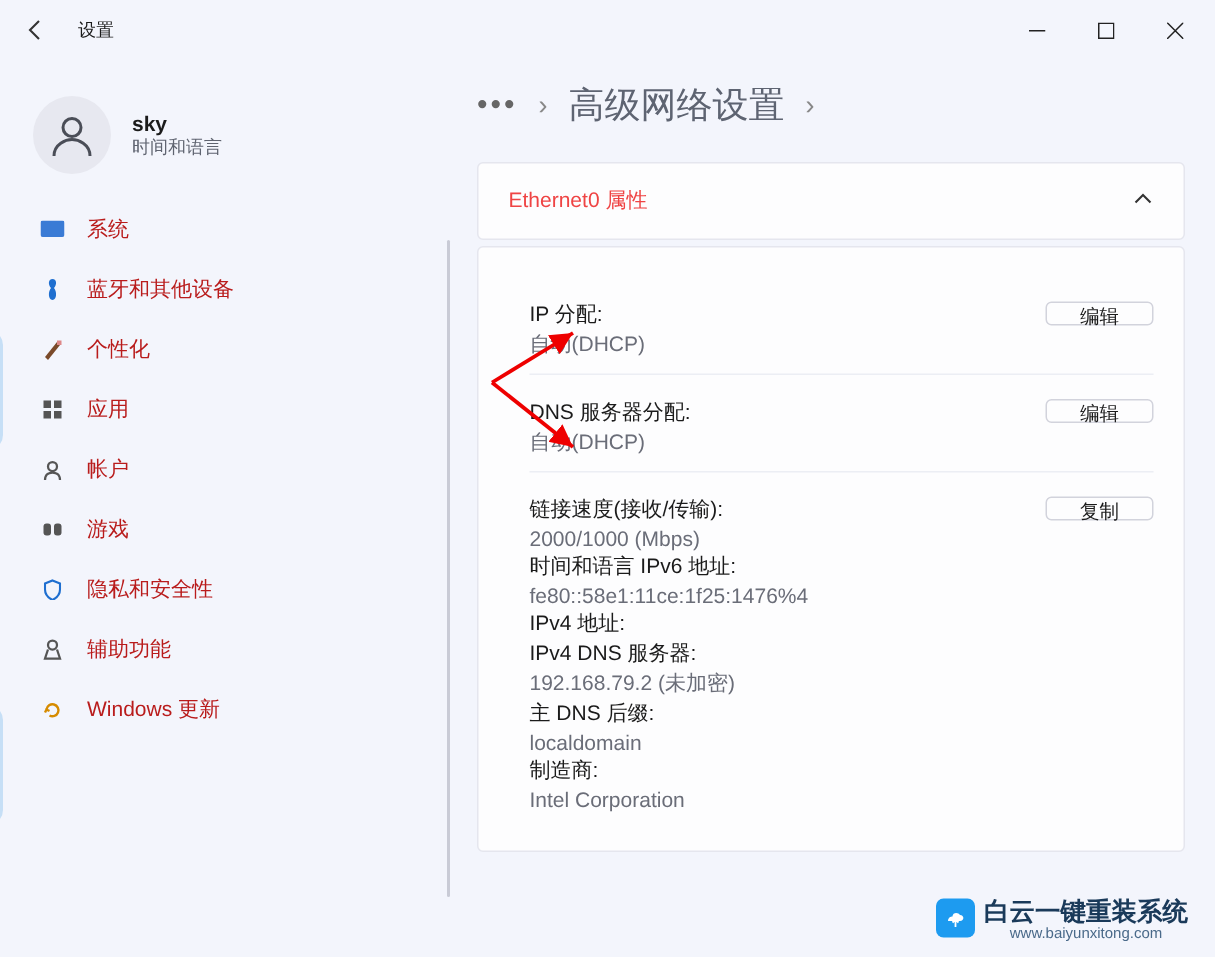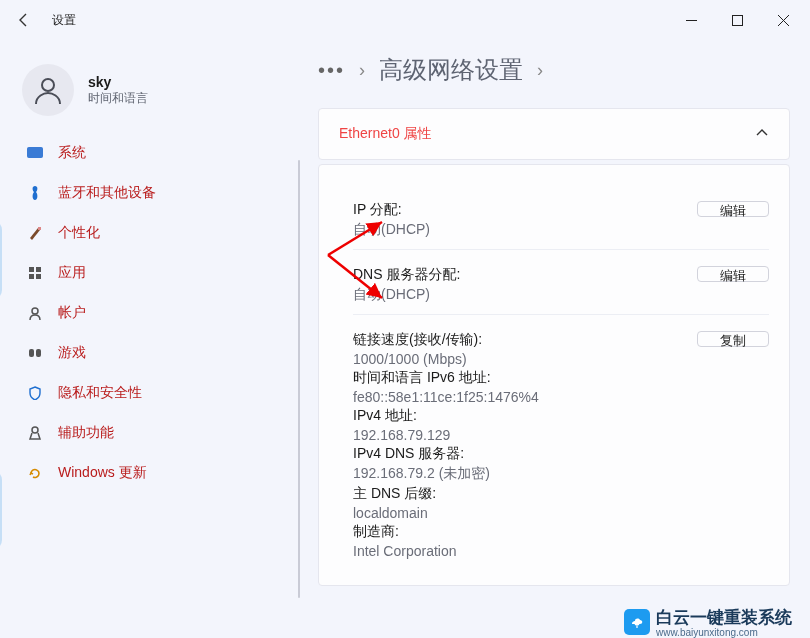--- a/index.html
+++ b/index.html
@@ -43,21 +43,21 @@
 
     .prop-row { display: flex; justify-content: space-between; align-items: flex-start; padding: 16px 0 8px; border-top: 1px solid #eceef4; gap: 26px; }
     .prop-row:first-child { border-top: none; }
     .prop-left { flex: 1; }
     .prop-label { font-size: 14px; color: #1b1b1b; margin-bottom: 2px; }
     .prop-value { font-size: 14px; color: #6a6d78; margin-bottom: 2px; }
     .btn { min-width: 72px; height: 16px; border: 1px solid #d2d3dc; background: #fdfdfe; border-radius: 4px; font-size: 13px; color: #1b1b1b; cursor: pointer; }
 
     .arrow-annot { position: absolute; left: 320px; top: 200px; pointer-events: none; }
 
-    .watermark { position: absolute; right: 18px; bottom: 0; display: flex; align-items: center; gap: 6px; }
+    .watermark { position: absolute; right: 18px; bottom: 10px; display: flex; align-items: center; gap: 6px; text-align: center; }
     .wm-badge { width: 26px; height: 26px; background: #1d9bf0; border-radius: 5px; display: flex; align-items: center; justify-content: center; }
     .wm-text1 { font-size: 17px; font-weight: 600; color: #1a3a5a; }
     .wm-text2 { font-size: 10px; color: #4a6a8a; margin-top: -2px; }
 
     .stripe { position: absolute; background: #c6dff6; border-radius: 10px; z-index: -1; }
   </style>
 </head>
 <body>
 
 <div class="stripe" style="left:-20px; top:220px; width:22px; height:80px;"></div>
@@ -216,25 +216,24 @@
         <div class="prop-row">
           <div class="prop-left">
             <div class="prop-label">DNS 服务器分配:</div>
             <div class="prop-value">自动(DHCP)</div>
           </div>
           <button class="btn">编辑</button>
         </div>
         <div class="prop-row">
           <div class="prop-left">
             <div class="prop-label">链接速度(接收/传输):</div>
-            <div class="prop-value">1000/1000 (Mbps)</div>
+            <div class="prop-value">2000/1000 (Mbps)</div>
             <div class="prop-label">时间和语言 IPv6 地址:</div>
             <div class="prop-value">fe80::58e1:11ce:1f25:1476%4</div>
             <div class="prop-label">IPv4 地址:</div>
-            <div class="prop-value">192.168.79.129</div>
             <div class="prop-label">IPv4 DNS 服务器:</div>
             <div class="prop-value">192.168.79.2 (未加密)</div>
             <div class="prop-label">主 DNS 后缀:</div>
             <div class="prop-value">localdomain</div>
             <div class="prop-label">制造商:</div>
             <div class="prop-value">Intel Corporation</div>
           </div>
           <button class="btn">复制</button>
         </div>
       </div>

